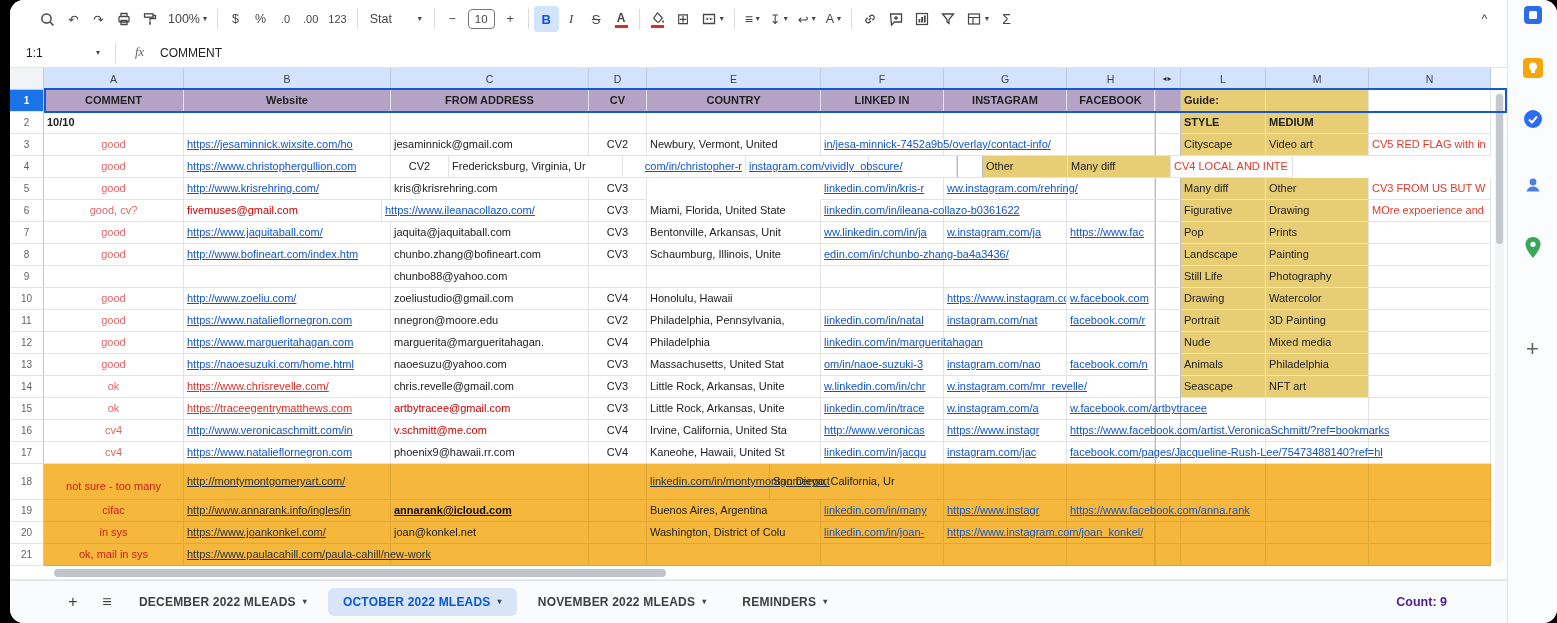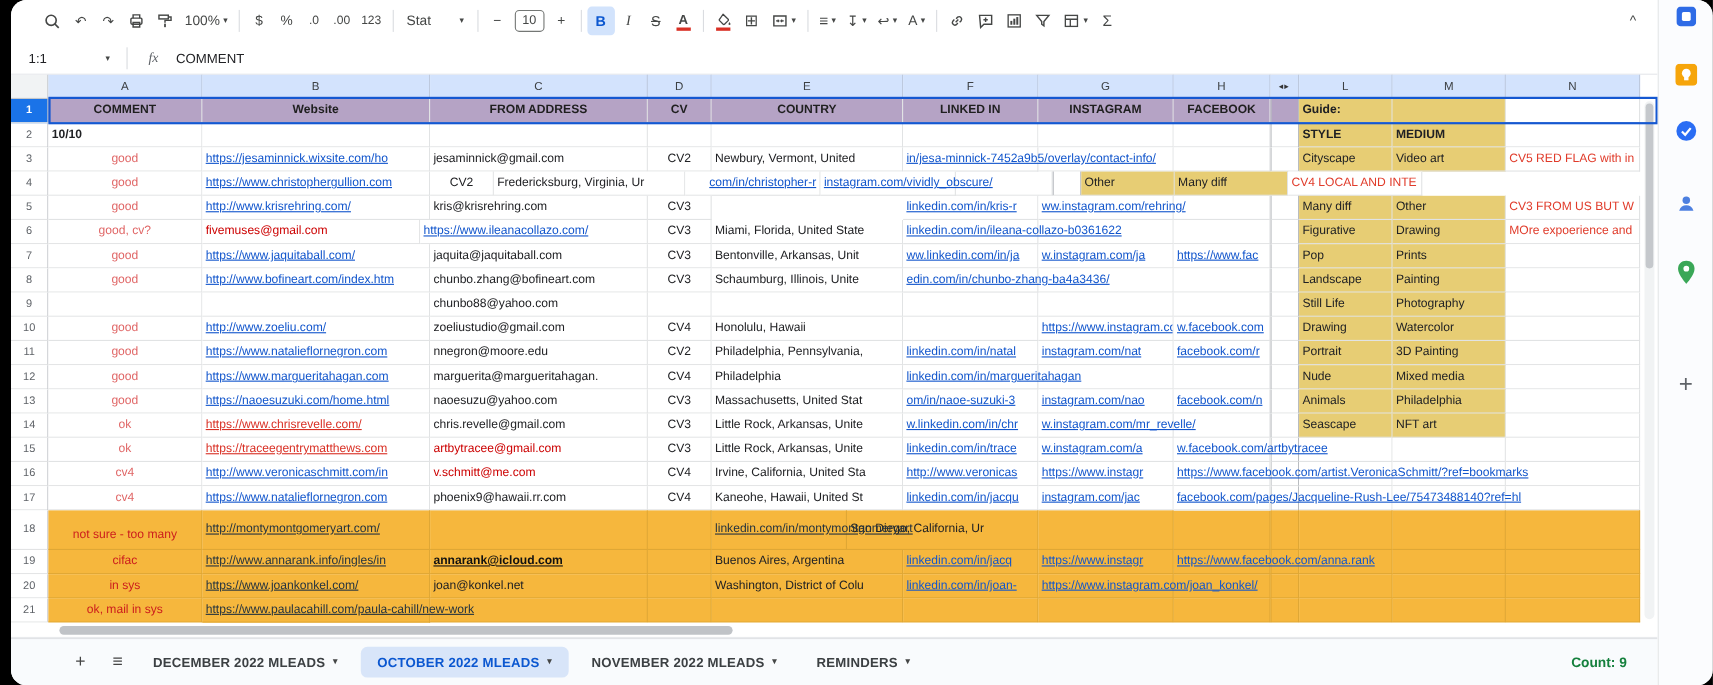--- a/index.html
+++ b/index.html
@@ -69,21 +69,21 @@
 .hscroll{height:14px;position:relative;background:#fff;border-bottom:1px solid #e8eaed}
 .hthumb{position:absolute;left:44px;top:3px;width:612px;height:8px;background:#c0c3c7;border-radius:4px}
 .vscroll{position:absolute;top:92px;right:3px;width:9px;bottom:60px;background:#f1f3f4;border-radius:5px}
 .vthumb{position:absolute;top:2px;left:1px;width:7px;height:150px;background:#c5c8cc;border-radius:4px}
 
 
 .tabs{height:43px;background:#f9fbfd;border-top:1px solid #e1e3e6;display:flex;align-items:center;padding-left:46px;font-size:12px;color:#3c4043}
 .tabbtn{width:34px;text-align:center;font-size:16px;color:#444;flex:none}
 .tab{display:flex;align-items:center;gap:7px;padding:0 15px;height:28px;border-radius:6px;font-weight:bold;letter-spacing:.2px;margin-right:6px;flex:none}
 .tab.active{background:#d8e5f9;color:#0b57d0}
-.count{margin-left:auto;margin-right:28px;font-weight:bold;color:#15803d;font-size:12.5px}
+.count{margin-left:auto;margin-right:60px;font-weight:bold;color:#4c1d95;font-size:12.5px}
 
 
 .panel{position:absolute;right:0;top:0;bottom:0;width:50px;background:#fbfcfe;border-left:1px solid #e4e6e8;display:flex;flex-direction:column;align-items:center}
 .picon{flex:none;display:flex;align-items:center;justify-content:center;cursor:pointer}
 .ext{margin-top:6px}
 .keep{margin-top:34px}
 .tasks{margin-top:30px}
 .contacts{margin-top:44px}
 .maps{margin-top:40px}
 .paddon{margin-top:76px;font-size:22px;color:#5f6368}
@@ -509,21 +509,21 @@
           <div class="cell col-M" style="width: 103px;"></div>
           <div class="cell col-N" style="width: 122px;"></div>
         </div>
         <div class="grow orange">
           <div class="rh">19</div>
           <div class="cell col-A cmtO" style="width: 140px;"><span>cifac</span></div>
           <div class="cell col-B lkD" style="width: 207px;"><span>http://www.annarank.info/ingles/in</span></div>
           <div class="cell col-C bu" style="width: 198px;"><span>annarank@icloud.com</span></div>
           <div class="cell col-D ctr" style="width: 58px;"></div>
           <div class="cell col-E" style="width: 174px;"><span>Buenos Aires, Argentina</span></div>
-          <div class="cell col-F lk" style="width: 123px;"><span>linkedin.com/in/jacq</span></div>
+          <div class="cell col-F lk" style="width: 123px;"><span>linkedin.com/in/many</span></div>
           <div class="cell col-G lk" style="width: 123px;"><span>https://www.instagr</span></div>
           <div class="cell col-H lk spill" style="width: 88px;"><span>https://www.facebook.com/anna.rank</span></div>
           <div class="cell col-HID" style="width: 26px;"></div>
           <div class="cell col-L" style="width: 85px;"></div>
           <div class="cell col-M" style="width: 103px;"></div>
           <div class="cell col-N" style="width: 122px;"></div>
         </div>
         <div class="grow orange">
           <div class="rh">20</div>
           <div class="cell col-A cmtO" style="width: 140px;"><span>in sys</span></div>

